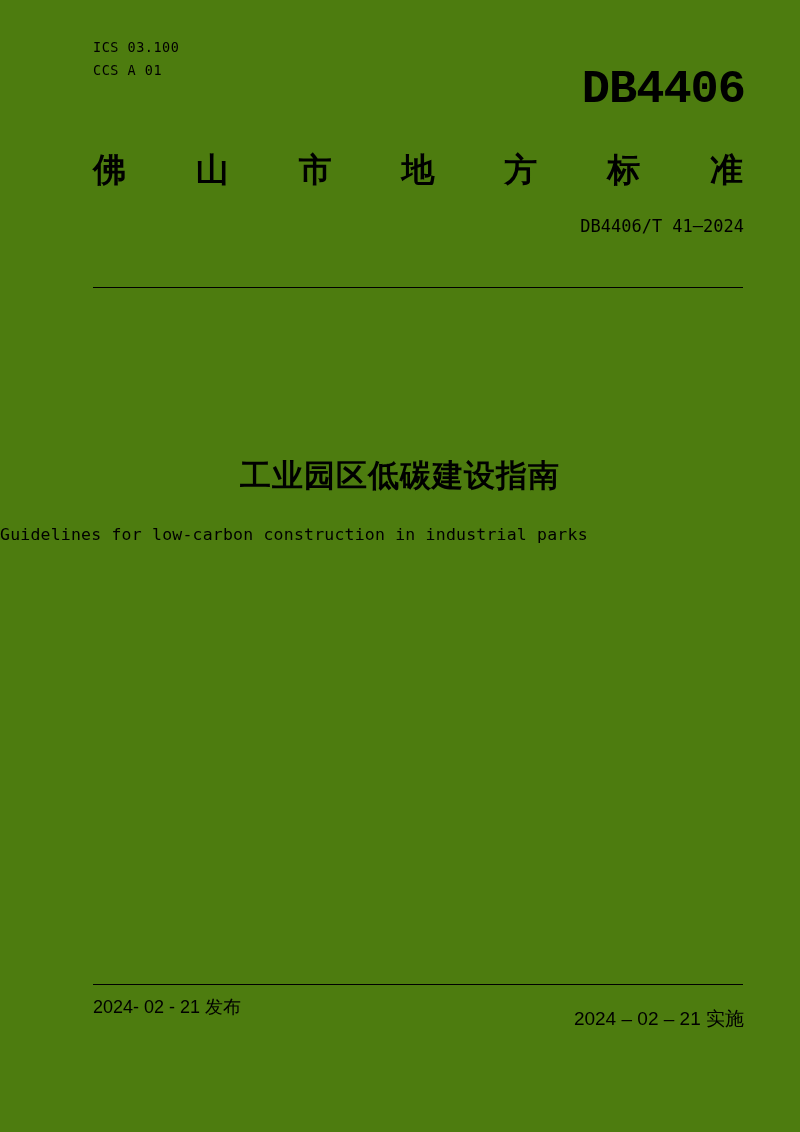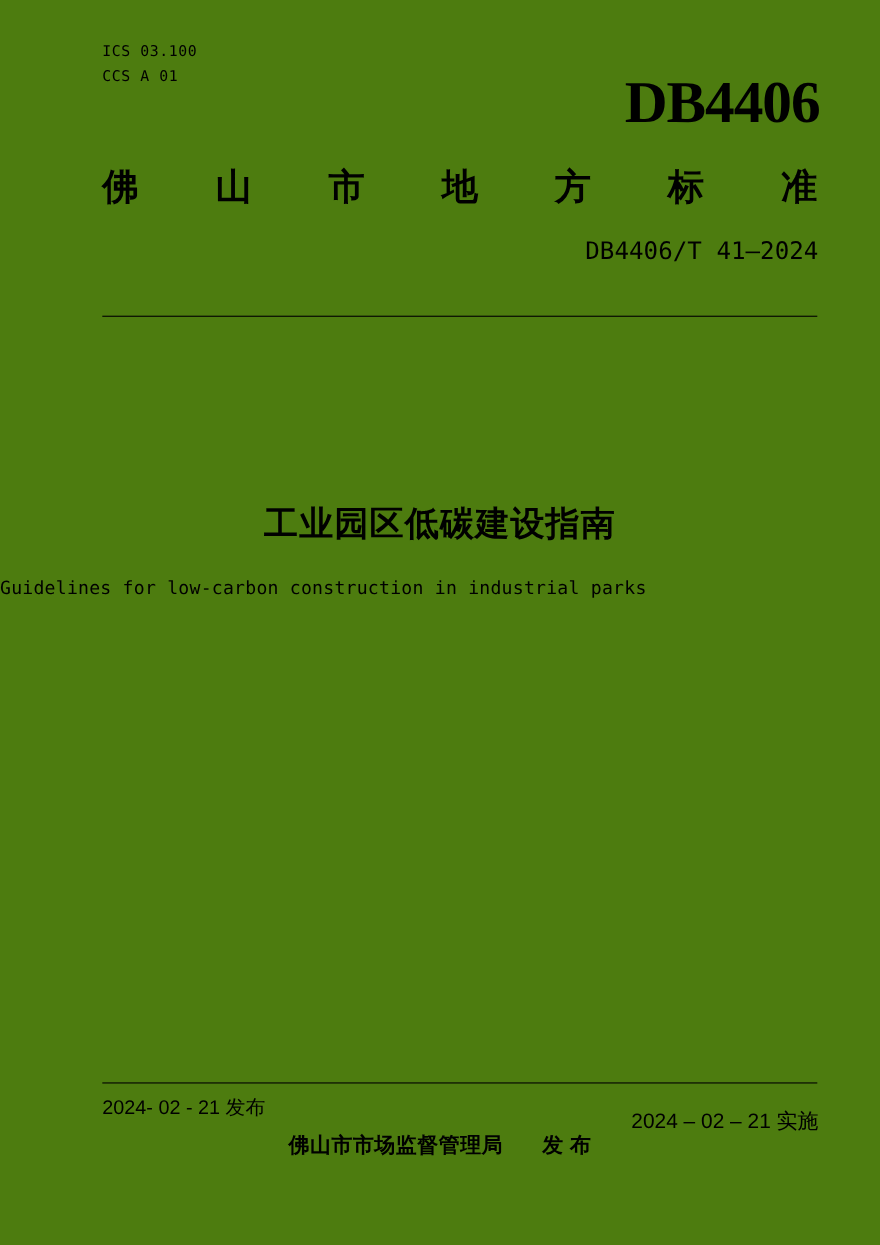--- a/index.html
+++ b/index.html
@@ -35,23 +35,23 @@
     letter-spacing: 0.5px;
     line-height: 1.7;
     color: #000;
   }
   .ics-line { white-space: pre; }
 
   .db-number {
     position: absolute;
     right: 55px;
     top: 66px;
-    font-family: Liberation Serif, serif;
+    font-family: Liberation Mono, monospace;
     font-weight: bold;
-    font-size: 54px;
+    font-size: 47px;
     letter-spacing: -1px;
     line-height: 1;
     color: #000;
   }
 
   .std-title {
     position: absolute;
     left: 93px;
     top: 148px;
     width: 650px;
@@ -63,21 +63,21 @@
     display: flex;
     justify-content: space-between;
   }
   .std-title span { display: inline-block; }
 
   .std-code {
     position: absolute;
     right: 56px;
     top: 216px;
     font-family: "DejaVu Sans Mono", monospace;
-    font-size: 22px;
+    font-size: 17px;
     letter-spacing: 0px;
     color: #000;
   }
 
   .rule-top {
     position: absolute;
     left: 93px;
     top: 287px;
     width: 650px;
     height: 0;
@@ -179,19 +179,14 @@
 
   <div class="rule-top"></div>
 
   <div class="main-title-cn">工业园区低碳建设指南</div>
   <div class="main-title-en">Guidelines for low-carbon construction in industrial parks</div>
 
   <div class="issue-date">2024- 02 - 21 发布</div>
   <div class="effective-date">2024 – 02 – 21 实施</div>
   <div class="rule-bottom"></div>
 
-  <div class="publisher">
-    <span>佛山市市场监督管理局</span>
-    <span class="spacer"></span>
-    <span>发  布</span>
-  </div>
 
 </div>
 
 </body></html>

